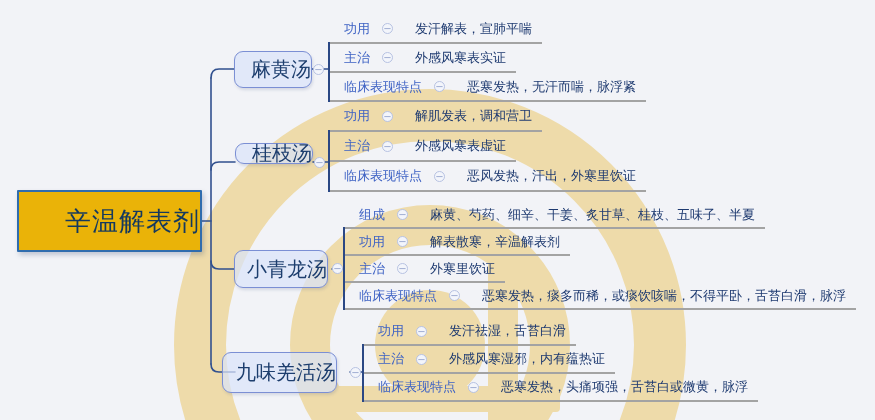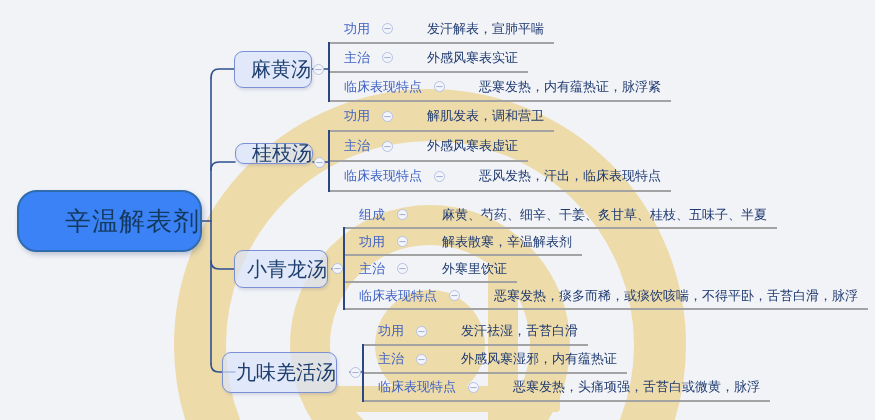--- a/index.html
+++ b/index.html
@@ -12,21 +12,21 @@
   svg.abs{position:absolute;left:0;top:0}
   .watermark{z-index:0}
   .connectors{z-index:1}
 
   .node{
     position:absolute;z-index:2;display:flex;align-items:center;justify-content:flex-end;
     box-sizing:border-box;white-space:nowrap;
   }
   .root{
     left:17px;top:190px;width:185px;height:62px;
-    background:#3b82f6;border:2px solid #2f6cae;border-radius:20px;
+    background:#eab308;border:2px solid #2f6cae;border-radius:1px;
     font-size:26px;letter-spacing:1px;color:#14395f;
     box-shadow:2px 3px 5px rgba(60,80,120,.28);
   }
   .topic{
     background:rgba(217,227,250,.72);
     border:1.5px solid #7b8fd4;border-radius:9px;
     font-size:20px;color:#1d3e6e;
     box-shadow:1px 2px 3px rgba(80,95,140,.18);
   }
   #t0{left:234px;top:51px;width:78px;height:37px}
@@ -34,21 +34,21 @@
   #t2{left:234px;top:250px;width:94px;height:38px}
   #t3{left:222px;top:352px;width:115px;height:41px}
 
   .group{position:absolute;z-index:2}
   .row{
     display:flex;align-items:center;height:var(--rh);
     border-bottom:2px solid #a3a3a3;width:max-content;
     padding:0 10px 0 16px;white-space:nowrap;box-sizing:border-box;
   }
   .lbl{color:#3e62c4;font-size:13px;margin-right:12px}
-  .val{color:#1e3a70;font-size:13px;margin-left:34px}
+  .val{color:#1e3a70;font-size:13px;margin-left:22px}
   .collapse{
     width:11px;height:11px;border-radius:50%;
     border:1px solid #b7c2e2;background:#f3f5fb;color:#93a3cd;
     font-size:10px;line-height:9px;display:inline-flex;align-items:center;justify-content:center;
     flex:none;box-sizing:border-box;cursor:pointer;
   }
   .parent-collapse{position:absolute;z-index:3}
   #pc0{left:313px;top:64px}
   #pc1{left:314px;top:157px}
   #pc2{left:332px;top:263px}
@@ -117,40 +117,40 @@
       <span class="val">发汗解表，宣肺平喘</span>
     </div>
     <div class="row">
       <span class="lbl">主治</span>
       <span class="collapse">−</span>
       <span class="val">外感风寒表实证</span>
     </div>
     <div class="row">
       <span class="lbl">临床表现特点</span>
       <span class="collapse">−</span>
-      <span class="val">恶寒发热，内有蕴热证，脉浮紧</span>
+      <span class="val">恶寒发热，无汗而喘，脉浮紧</span>
     </div>
   </div>
 
   <div class="group" style="left:328px;top:102px;--rh:30px">
     <div class="vline" style="top:28px;height:62px"></div>
     <div class="row">
       <span class="lbl">功用</span>
       <span class="collapse">−</span>
       <span class="val">解肌发表，调和营卫</span>
     </div>
     <div class="row">
       <span class="lbl">主治</span>
       <span class="collapse">−</span>
       <span class="val">外感风寒表虚证</span>
     </div>
     <div class="row">
       <span class="lbl">临床表现特点</span>
       <span class="collapse">−</span>
-      <span class="val">恶风发热，汗出，临床表现特点</span>
+      <span class="val">恶风发热，汗出，外寒里饮证</span>
     </div>
   </div>
 
   <div class="group" style="left:343px;top:202px;--rh:27px">
     <div class="vline" style="top:25px;height:83px"></div>
     <div class="row">
       <span class="lbl">组成</span>
       <span class="collapse">−</span>
       <span class="val">麻黄、芍药、细辛、干姜、炙甘草、桂枝、五味子、半夏</span>
     </div>

